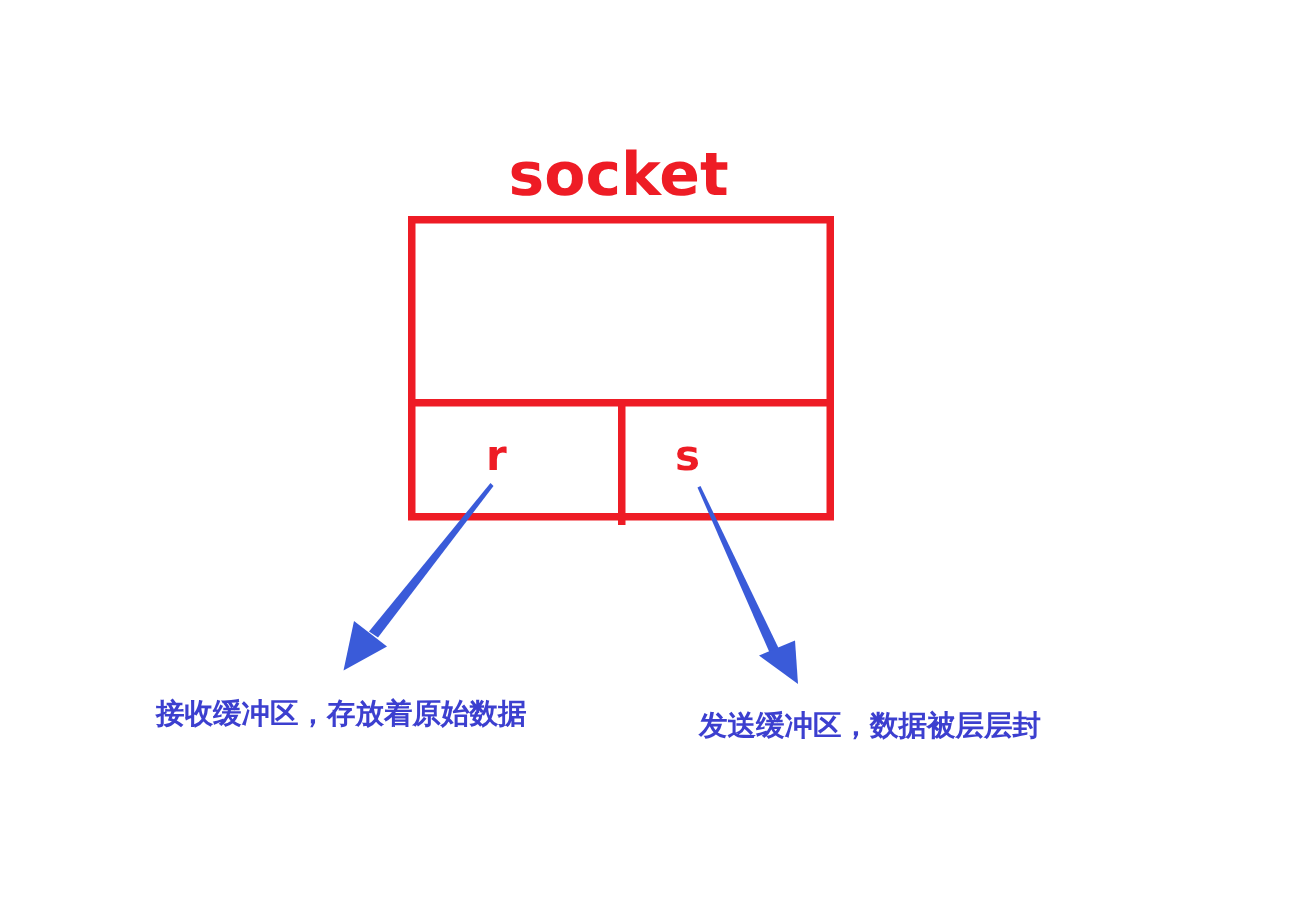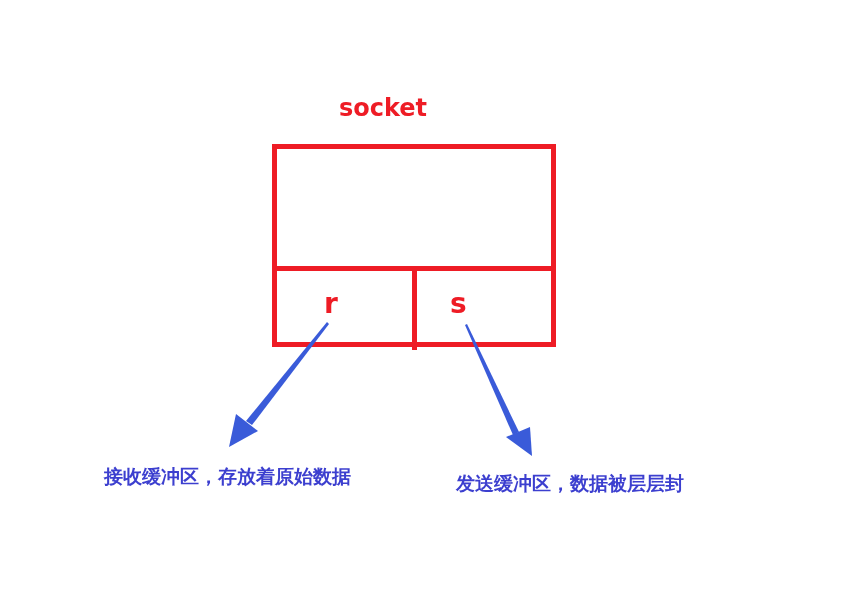--- a/index.html
+++ b/index.html
@@ -1,30 +1,30 @@
 <!DOCTYPE html>
 <html><head>
   <meta charset="utf-8">
   <style>
     html, body { margin: 0; padding: 0; background: #ffffff; }
     body { width: 865px; height: 607px; position: relative; overflow: hidden;
            font-family: "DejaVu Sans", "Liberation Sans", sans-serif; }
-    .title { position: absolute; left: 339px; top: 94px; font-size: 24px; font-weight: bold;
+    .title { position: absolute; left: 339px; top: 94px; font-size: 40px; font-weight: bold;
              color: #ee1c25; letter-spacing: 0px; }
     .box { position: absolute; left: 272px; top: 144px; width: 284px; height: 203px;
            box-sizing: border-box; border: 5px solid #ee1c25; }
     .hline { position: absolute; left: 272px; top: 266px; width: 284px; height: 5px; background: #ee1c25; }
     .vline { position: absolute; left: 412px; top: 266px; width: 5px; height: 84px; background: #ee1c25; }
     .cell-label { position: absolute; font-size: 28px; font-weight: bold; color: #ee1c25; }
     .r { left: 324px; top: 287px; }
     .s { left: 450px; top: 287px; }
     svg.arrows { position: absolute; left: 0; top: 0; }
     .note { position: absolute; font-size: 19px; font-weight: bold; color: #3c3fcf; line-height: 38px; }
     .note-left { left: 104px; top: 457px; }
-    .note-right { left: 456px; top: 465px; width: 300px; font-family: Liberation Serif, serif; }
+    .note-right { left: 466px; top: 465px; width: 300px; }
   </style>
 </head>
 <body>
 
 <div class="title">socket</div>
 
 <div class="box"></div>
 <div class="hline"></div>
 <div class="vline"></div>
 

